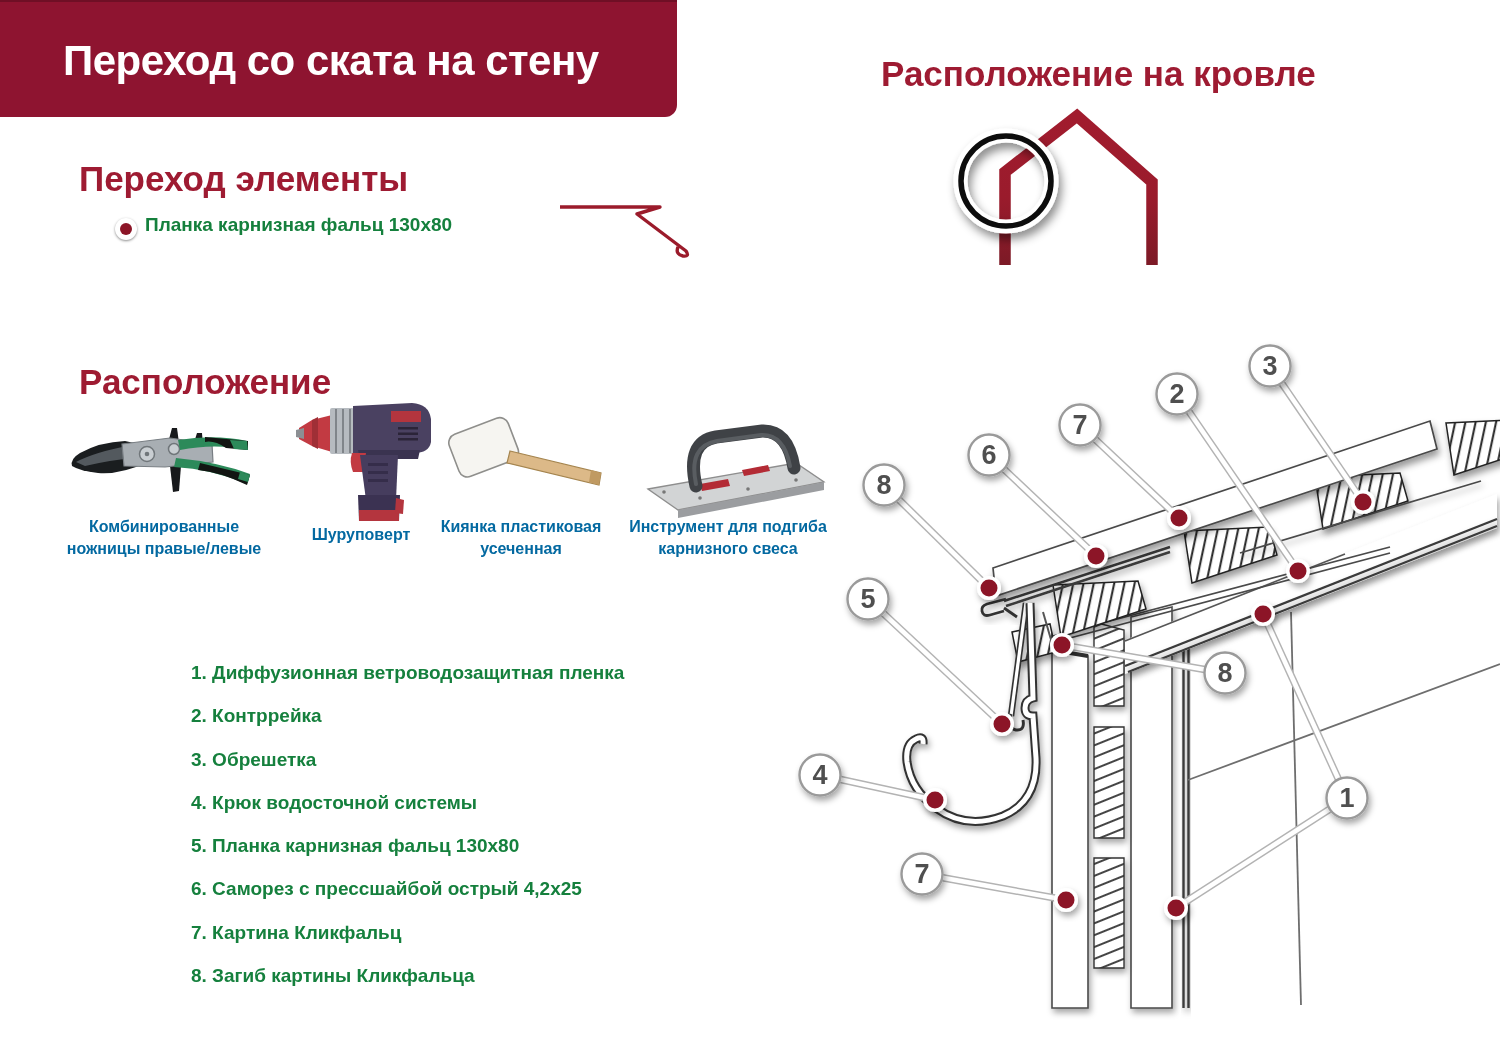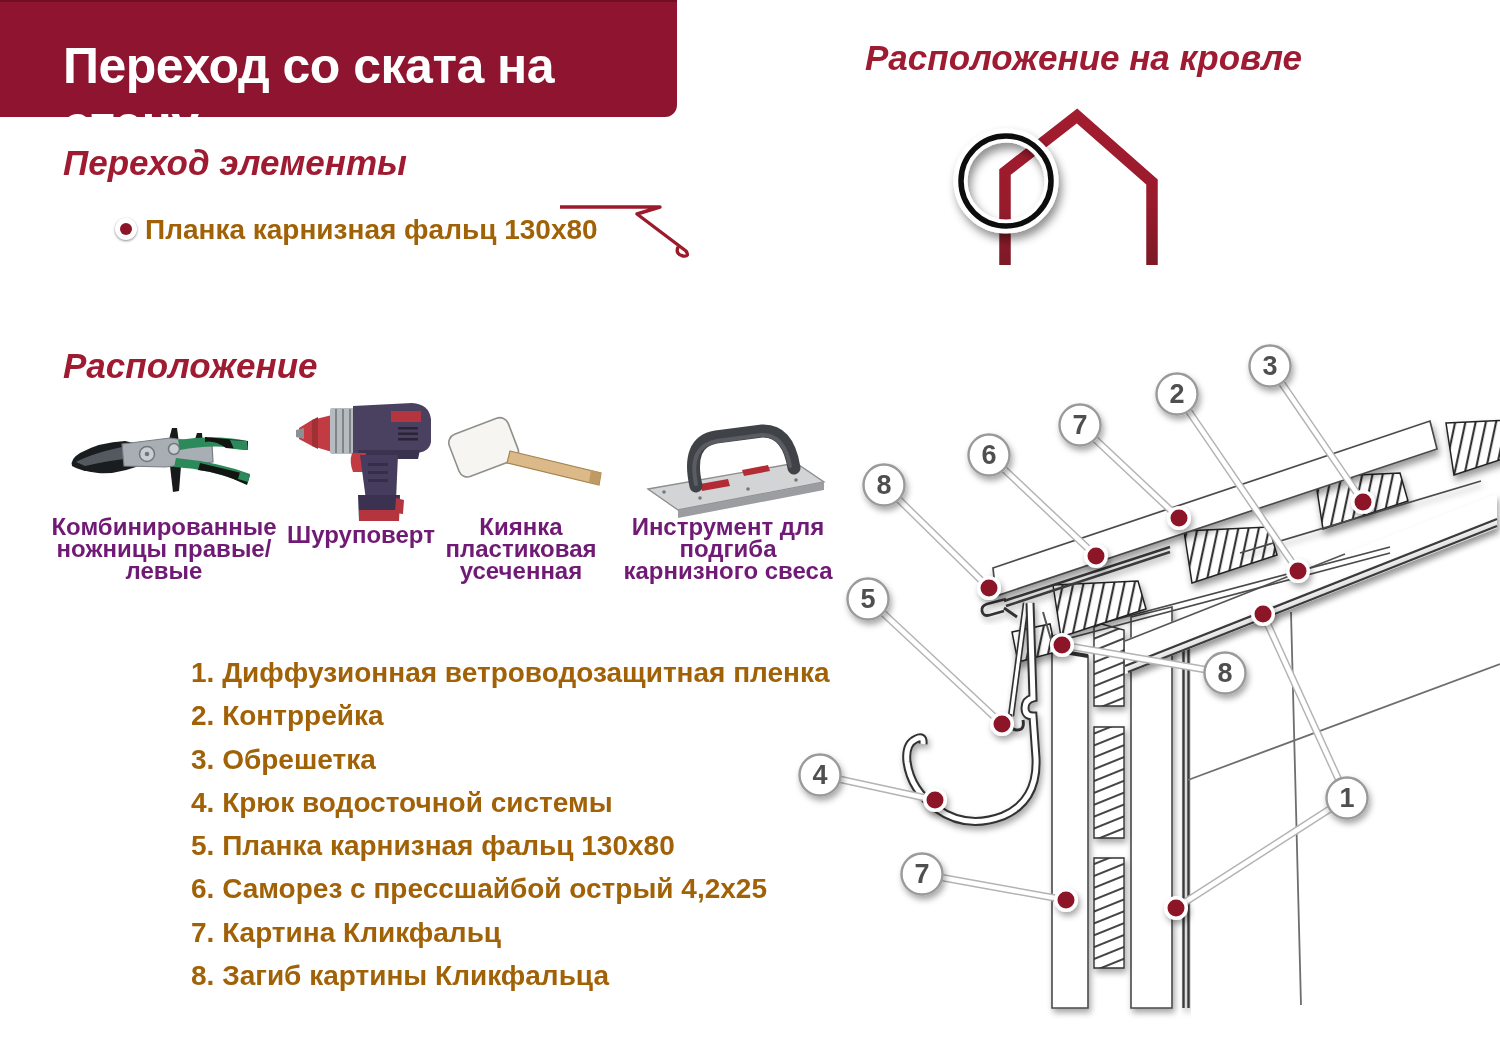--- a/index.html
+++ b/index.html
@@ -1,21 +1,21 @@
 <!DOCTYPE html>
 <html><head><meta charset="utf-8">
 <style>
 html,body{margin:0;padding:0;background:#fff;width:1500px;height:1060px;overflow:hidden;
 font-family:"Liberation Sans",sans-serif;-webkit-font-smoothing:antialiased;}
 .abs{position:absolute;}
 #banner{left:0;top:0;width:677px;height:117px;background:#8e1430;border-radius:0 0 12px 0;border-top:2px solid #6f0f25;box-sizing:border-box;}
-#banner h1{margin:0;padding:35px 0 0 63px;font-size:50px;color:#fff;font-weight:bold;letter-spacing:-0.5px;}
-h2{margin:0;font-size:35px;color:#9e1b32;font-weight:bold;font-style:italic;}
-.gray{color:#a16207;font-weight:bold;font-size:28px;}
-.cap{color:#701a75;font-weight:bold;font-size:24px;text-align:center;line-height:22px;}
+#banner h1{margin:0;padding:35px 0 0 63px;font-size:42px;color:#fff;font-weight:bold;letter-spacing:-0.5px;}
+h2{margin:16px;font-size:35px;color:#9e1b32;font-weight:bold;}
+.gray{color:#15803d;font-weight:bold;font-size:19px;}
+.cap{color:#0369a1;font-weight:bold;font-size:16px;text-align:center;line-height:22px;}
 </style></head>
 <body>
 <div id="banner" class="abs">
     <h1>Переход со ската на стену</h1>
   </div>
 <h2 class="abs" style="left:63px;top:143px;">Переход элементы</h2>
 <h2 class="abs" style="left:865px;top:38px;">Расположение на кровле</h2>
 
 <div class="abs" style="left:115px;top:218px;width:22px;height:22px;border-radius:50%;background:#fff;box-shadow:0 1px 2.5px rgba(0,0,0,0.45);"></div>
 <div class="abs" style="left:120px;top:223px;width:12px;height:12px;border-radius:50%;background:#8c1527;"></div>

